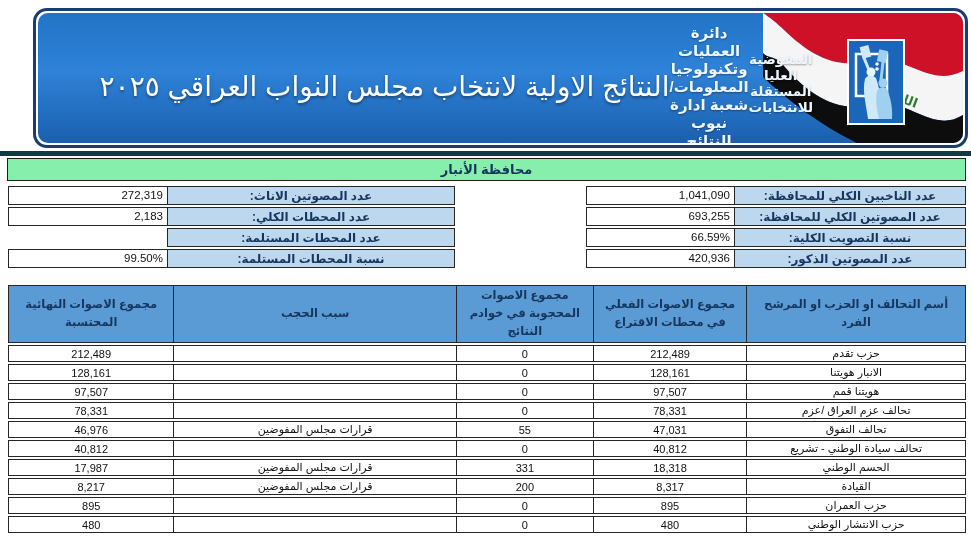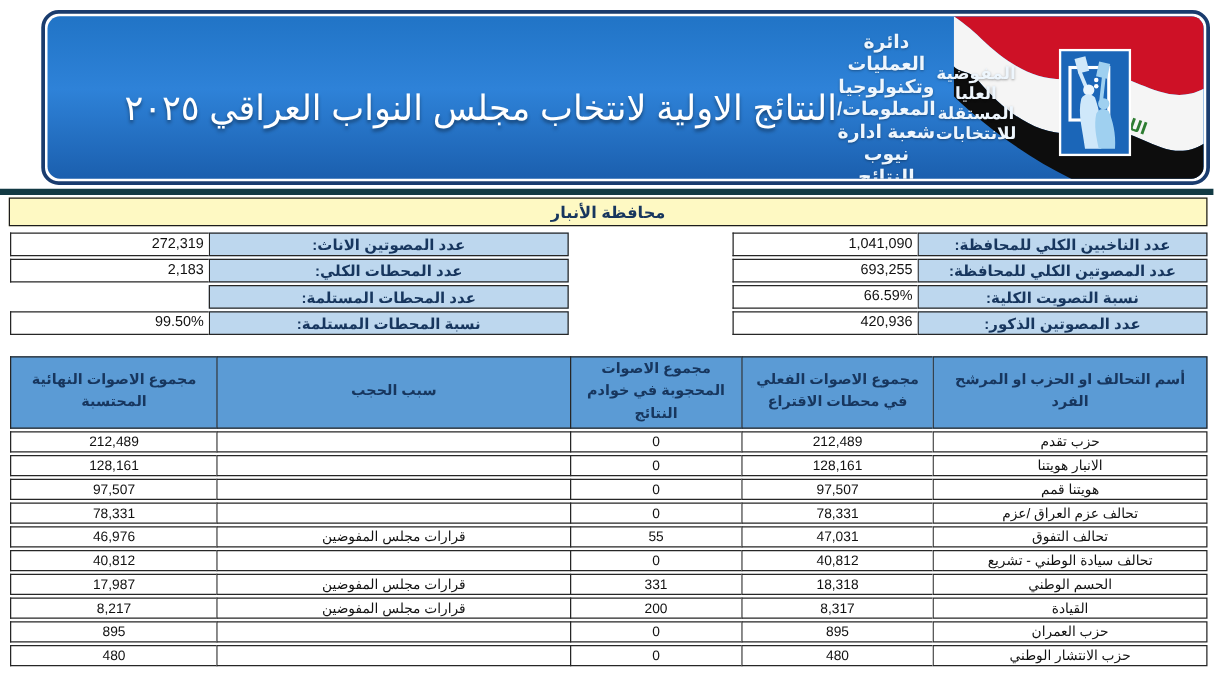--- a/index.html
+++ b/index.html
@@ -29,21 +29,21 @@
   .hdr-divider { width:190px; height:1px; background:#cfe3f5; opacity:.85; margin-top:10px; }
   .report-title { font-size:28px; font-weight:normal; margin-top:6px; color:#ffffff;
                   text-shadow:0 2px 3px rgba(0,0,0,.4); letter-spacing:.5px; white-space:nowrap; }
 
   
   .teal-band { position:absolute; left:0; top:151px; width:971px; height:5px; background:#123a44; }
 
   
   .province-bar {
     position:absolute; left:7px; top:158px; width:957px; height:21px;
-    background:#fef9c3; border:1px solid #1c1c1c; display:flex;
+    background:#86efac; border:1px solid #1c1c1c; display:flex;
     align-items:center; justify-content:center;
   }
   .province-bar span { font-size:13px; font-weight:bold; color:#17365e; }
 
   
   .summary { position:absolute; top:186px; }
   .summary.voters   { right:5px;  width:380px; }
   .summary.stations { left:8px;   width:447px; }
   .srow { display:flex; margin-bottom:2px; height:19px; }
   .srow .lbl {

